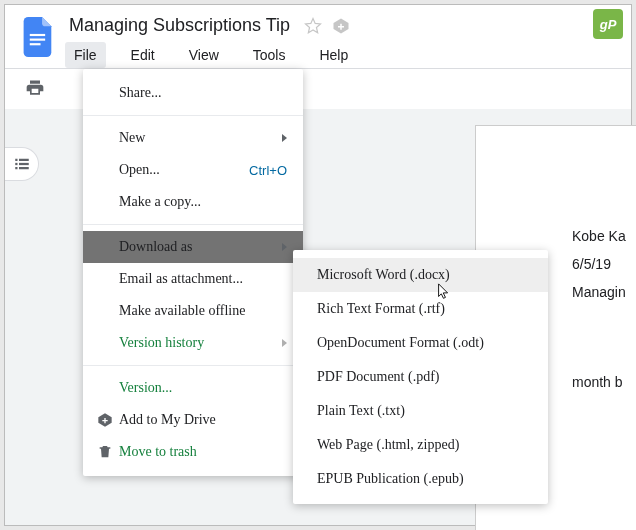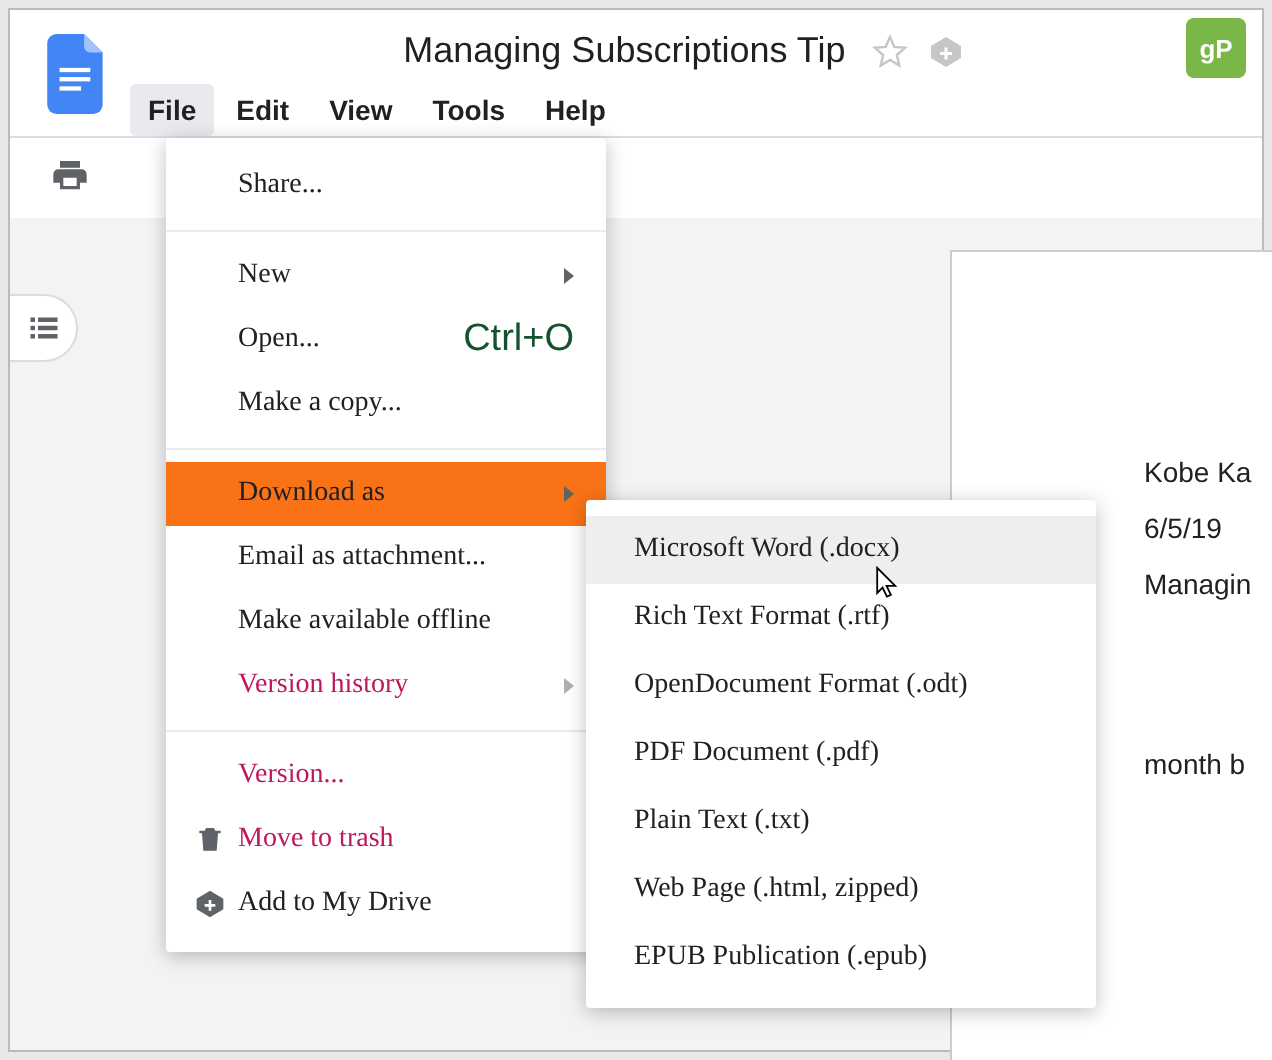--- a/index.html
+++ b/index.html
@@ -26,46 +26,47 @@
     height: 64px;
     background: #fff;
     border-bottom: 1px solid #dadce0;
     position: relative;
   }
   .logo {
     width: 36px; height: 48px;
     display: flex; align-items: center; justify-content: center;
   }
   .logo svg { width: 32px; height: 40px; }
-  .title-area { margin-left: 8px; flex: 1; text-align: center; }
+  .title-area { margin-left: 8px; flex: 1; }
   .doc-title {
     font-size: 18px;
     color: #202124;
     padding: 2px 4px;
     display: inline-block;
   }
   .title-icons { display: inline-flex; align-items: center; gap: 10px; margin-left: 6px; vertical-align: middle; }
   .title-icons svg { width: 18px; height: 18px; fill: #c6c6c6; }
-  .menubar { margin-top: 4px; display: flex; gap: 2px; font-weight: bold; }
+  .menubar { margin-top: 4px; display: flex; gap: 16px; }
   .menu-item {
     padding: 5px 9px;
     border-radius: 3px;
     font-size: 14px;
     color: #202124;
     cursor: pointer;
   }
   .menu-item.active { background: #e8eaed; }
   .gp-icon {
     position: absolute;
     top: 4px; right: 8px;
     width: 30px; height: 30px;
     background: #7ab648;
     border-radius: 4px;
     display:flex;align-items:center;justify-content:center;
     color:#fff; font-weight:bold; font-size:13px;
+    font-style: italic;
   }
   .toolbar {
     height: 40px;
     background: #fff;
     display: flex;
     align-items: center;
     padding-left: 20px;
   }
   .print-icon svg { width: 20px; height: 20px; fill: #5f6368; }
   .workspace {
@@ -119,35 +120,35 @@
   .dd-row {
     display: flex;
     align-items: center;
     height: 32px;
     padding: 0 16px 0 14px;
     font-size: 14px;
     color: #202124;
     cursor: pointer;
     position: relative;
   }
-  .dd-row.disabled { color: #be185d; cursor: default; }
+  .dd-row.disabled { color: #15803d; cursor: default; }
   .dd-row .ico { width: 22px; display: inline-flex; }
   .dd-row .ico svg { width: 16px; height: 16px; fill: #5f6368; }
   .dd-row .lbl { flex: 1; font-family: Liberation Serif, serif; }
-  .dd-row .hint { color: #14532d; font-size: 19px; }
+  .dd-row .hint { color: #0369a1; font-size: 13px; }
   .dd-row .arrow {
     width: 0; height: 0;
     border-top: 4px solid transparent;
     border-bottom: 4px solid transparent;
     border-left: 5px solid #5f6368;
     margin-left: 8px;
   }
   .dd-row.disabled .arrow { border-left-color:#b0b0b0; }
   .dd-sep { height: 1px; background: #e8eaed; margin: 6px 0; }
-  .dd-row.active { background: #f97316; }
+  .dd-row.active { background: #737373; }
 
   .sub-menu { left: 288px; top: 245px; width: 255px; }
   .sub-menu .dd-row { padding-left: 24px; height: 34px; }
   .sub-menu .dd-row.active { background: #eeeeee; }
   .cursor {
     position: absolute;
     width: 18px; height: 18px;
     pointer-events: none;
     z-index: 100;
   }
@@ -258,37 +259,37 @@
     <div class="dd-row disabled">
       <span class="ico"></span>
         <span class="lbl">Version history</span>
         <span class="arrow"></span>
     </div>
     <div class="dd-sep"></div>
     <div class="dd-row disabled">
       <span class="ico"></span>
         <span class="lbl">Version...</span>
     </div>
+    <div class="dd-row noh">
+      <span class="ico">
+          <svg viewBox="0 0 24 24">
+            <path d="M12 2L2 8v8l10 6 10-6V8L12 2z"></path>
+            <path fill="#fff" d="M11 9h2v3h3v2h-3v3h-2v-3H8v-2h3z"></path>
+          </svg>
+        </span>
+        <span class="lbl">Add to My Drive</span>
+    </div>
     <div class="dd-row disabled">
       <span class="ico">
           <svg viewBox="0 0 24 24" fill="#b0b0b0">
             <path d="M6 7h12l-1 13H7L6 7zm3-4h6l1 2h4v2H4V5h4l1-2z"></path>
           </svg>
         </span>
         <span class="lbl">Move to trash</span>
     </div>
-    <div class="dd-row noh">
-      <span class="ico">
-          <svg viewBox="0 0 24 24">
-            <path d="M12 2L2 8v8l10 6 10-6V8L12 2z"></path>
-            <path fill="#fff" d="M11 9h2v3h3v2h-3v3h-2v-3H8v-2h3z"></path>
-          </svg>
-        </span>
-        <span class="lbl">Add to My Drive</span>
-    </div>
   </div>
 
   <div class="dropdown sub-menu">
     <div class="dd-row active">
         <span class="lbl">Microsoft Word (.docx)</span>
       </div>
     <div class="dd-row noh">
         <span class="lbl">Rich Text Format (.rtf)</span>
       </div>
     <div class="dd-row noh">

